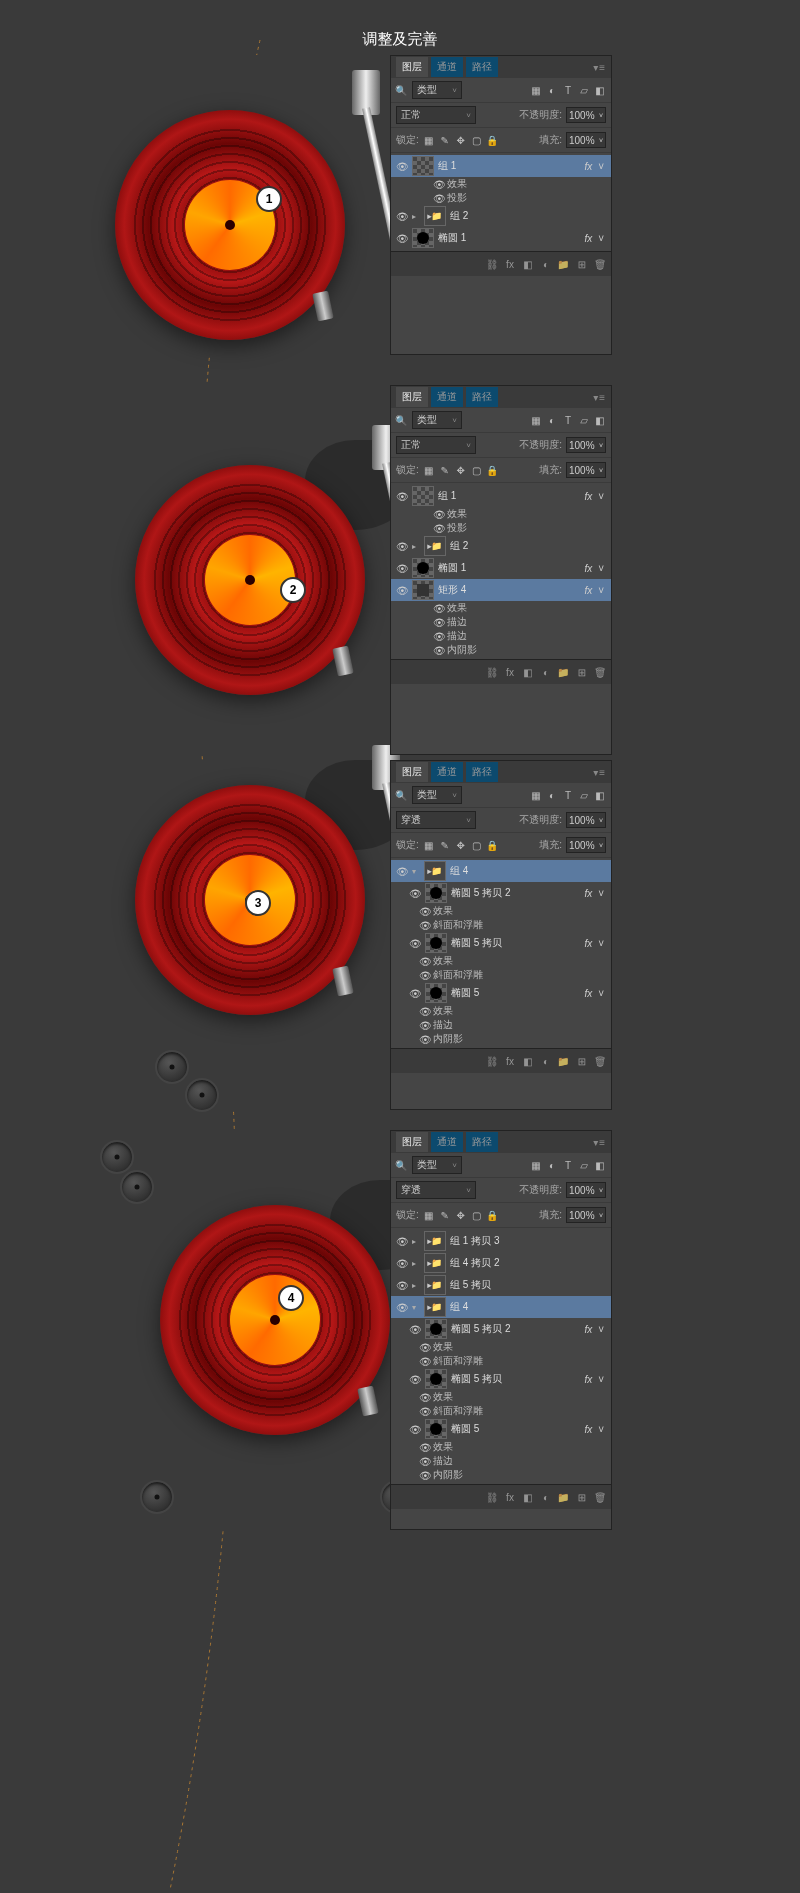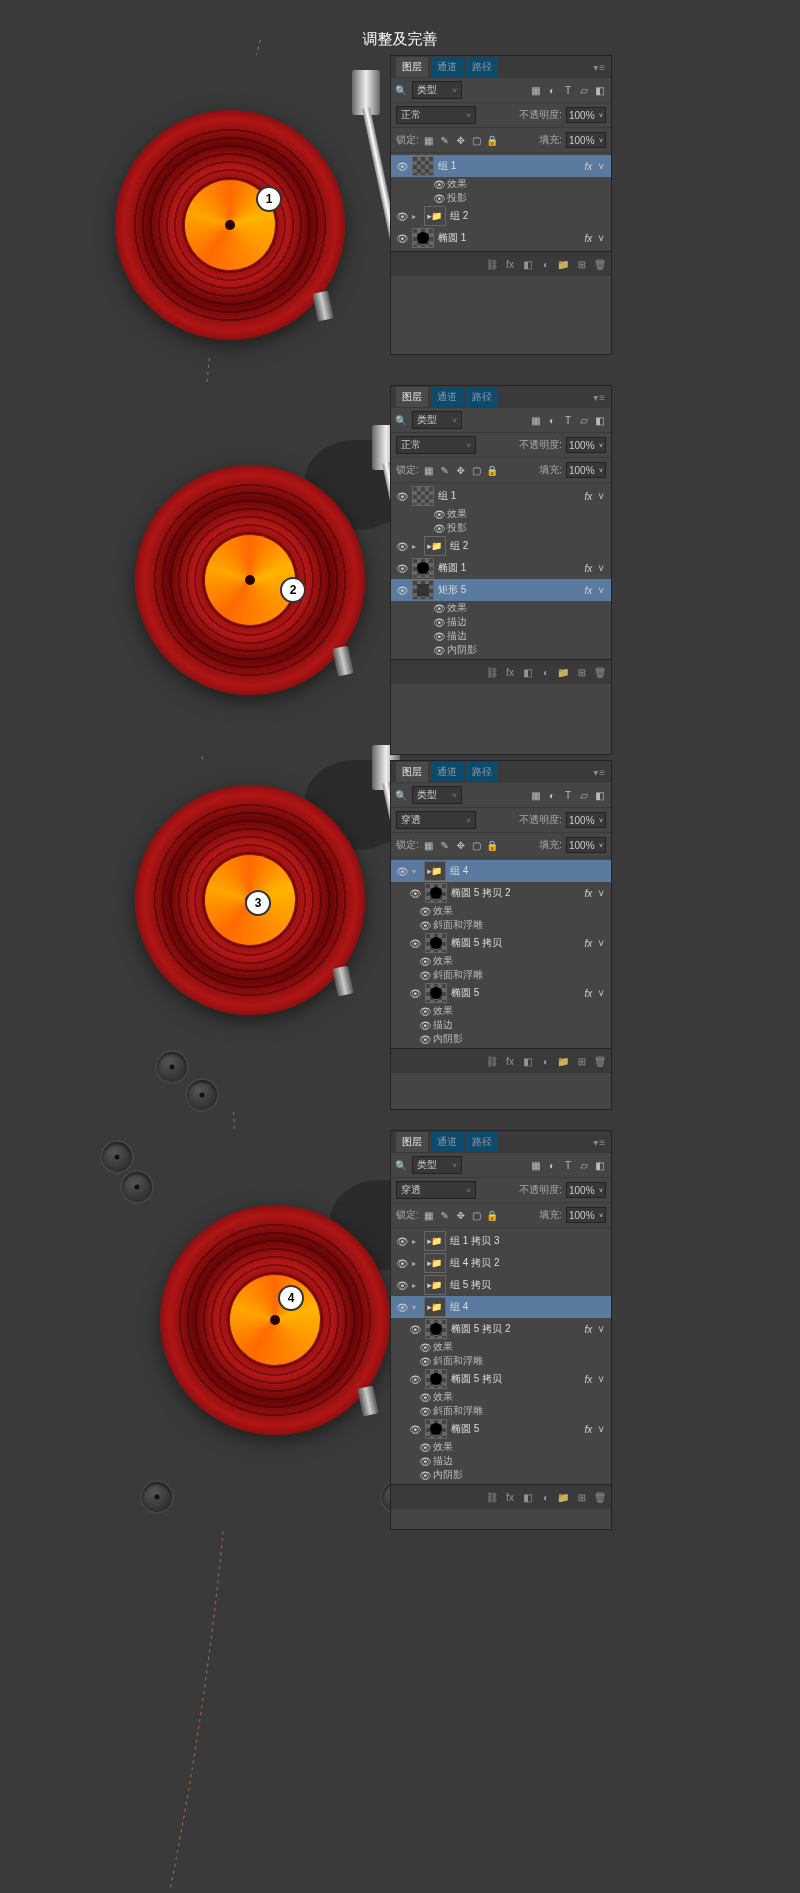--- a/index.html
+++ b/index.html
@@ -233,21 +233,21 @@
 
       <span class="thumb ell"></span>
       <span class="lname">椭圆 1</span>
       <span class="fx">fx</span>
               <span class="chev">˅</span>
     </div>
             <div class="lrow sel-row ">
       <span class="eye">👁</span>
 
       <span class="thumb rect"></span>
-      <span class="lname">矩形 5</span>
+      <span class="lname">矩形 4</span>
       <span class="fx">fx</span>
               <span class="chev">˅</span>
     </div>
             <div class="sub ">
               <span class="eye">👁</span>
               <span>效果</span>
             </div>
             <div class="sub ">
               <span class="eye">👁</span>
               <span>描边</span>

